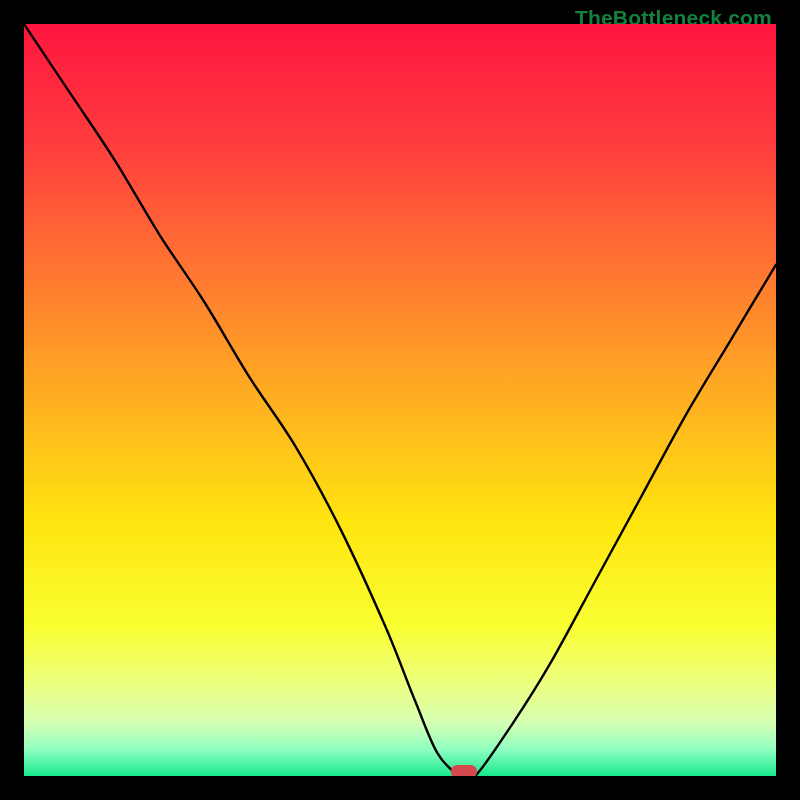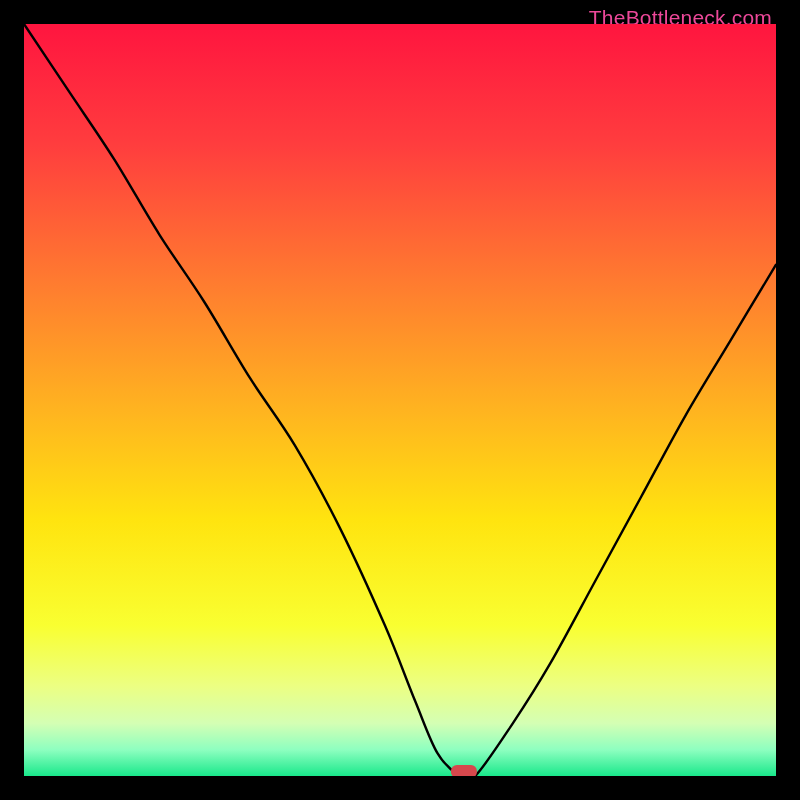--- a/index.html
+++ b/index.html
@@ -22,24 +22,24 @@
     position: absolute;
     left: 0;
     top: 0;
     width: 752px;
     height: 752px;
   }
   .watermark {
     position: absolute;
     top: 6px;
     right: 28px;
-    color: #ec4899;
+    color: #15803d;
     font-family: Arial, Helvetica, sans-serif;
     font-size: 21px;
-    font-weight: 400;
+    font-weight: 700;
     letter-spacing: 0.2px;
   }
 </style>
 </head>
 <body>
 
 <div class="watermark">TheBottleneck.com</div>
 
 <div class="frame">
   <svg class="plot-area" viewBox="0 0 752 752" preserveAspectRatio="none">

